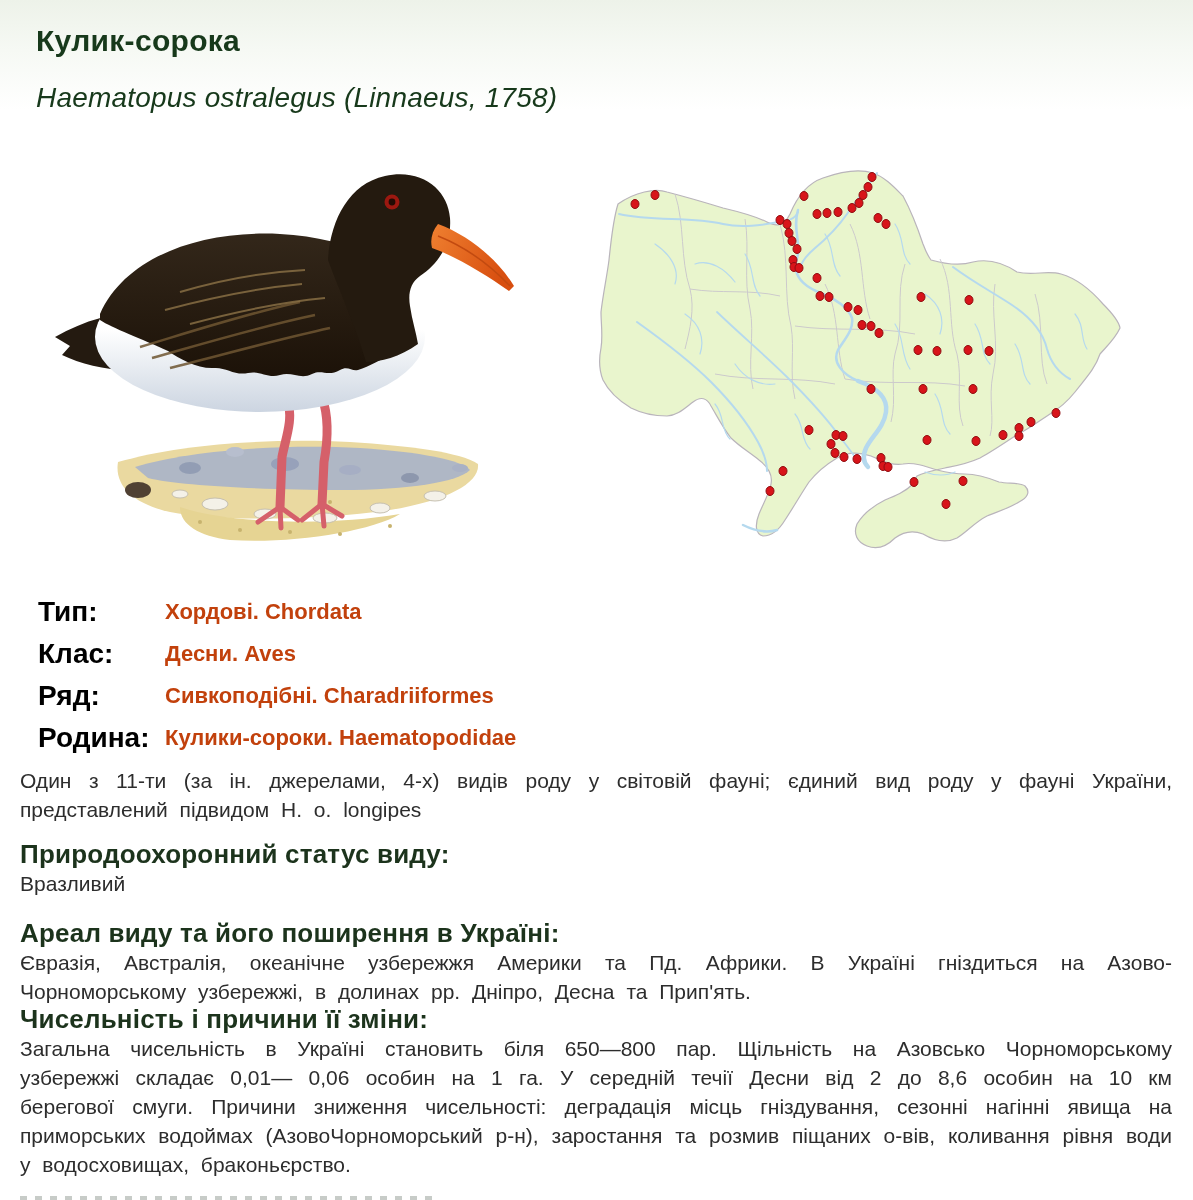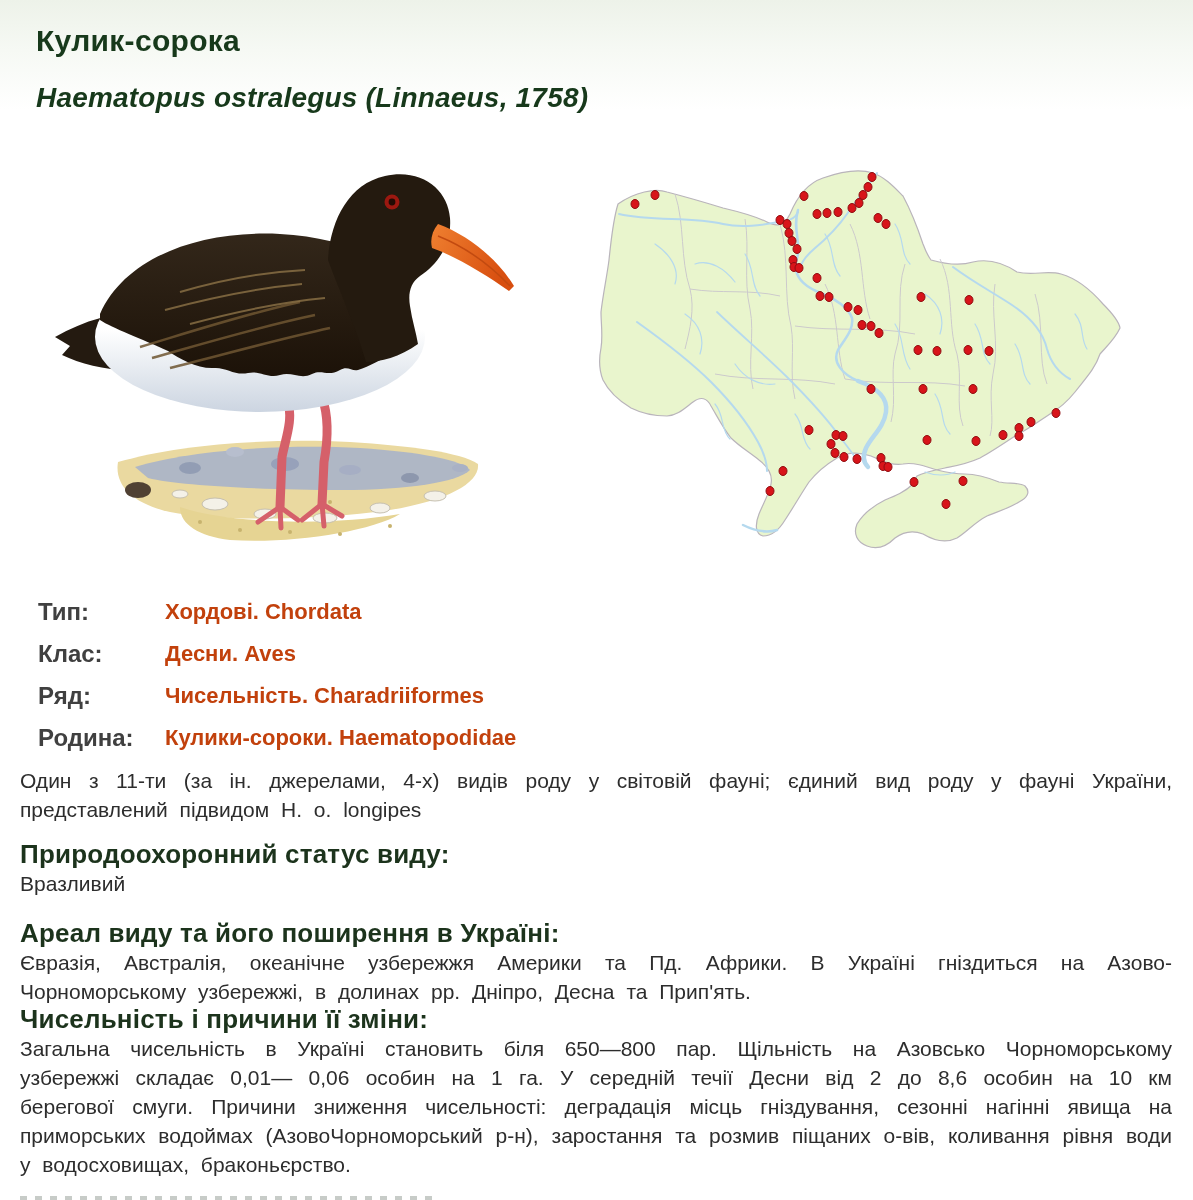--- a/index.html
+++ b/index.html
@@ -10,29 +10,29 @@
     -webkit-font-smoothing:antialiased;
   }
   .content{padding:0 21px 0 20px;}
   .page-title{
     margin:0;padding:23px 0 0 16px;
     font-size:30px;line-height:36px;font-weight:bold;
     color:#17391b;letter-spacing:.3px;
   }
   .latin-name{
     margin:23px 0 0 16px;
-    font-size:28px;line-height:32px;font-weight:bold;font-style:italic;
+    font-size:28px;line-height:32px;font-weight:normal;font-style:italic;
     color:#17391b;letter-spacing:.2px;
   }
   .figures{position:relative;height:420px;margin-top:38px;}
   .bird-fig{position:absolute;left:10px;top:0;}
   .map-fig{position:absolute;left:575px;top:12px;}
   .taxonomy{margin:26px 0 0 18px;}
   .tax-row{display:flex;line-height:27px;margin-bottom:15px;}
-  .tax-label{width:127px;font-weight:bold;font-size:24px;color:#404040;}
+  .tax-label{width:127px;font-weight:bold;font-size:28px;color:#000000;}
   .tax-value{font-weight:bold;font-size:22px;color:#c2410c;}
   .intro-paragraph{
     margin:4px 0 0 0;
     font-size:21px;line-height:29px;color:#2d2d2d;
     text-align:justify;word-spacing:6px;
   }
   .section-heading{
     margin:0;font-size:26px;line-height:26px;font-weight:bold;
     color:#1c331c;letter-spacing:.2px;
   }
@@ -279,21 +279,21 @@
     <div class="tax-row">
       <div class="tax-label">Тип:</div>
       <div class="tax-value">Хордові. Chordata</div>
     </div>
     <div class="tax-row">
       <div class="tax-label">Клас:</div>
       <div class="tax-value">Десни. Aves</div>
     </div>
     <div class="tax-row">
       <div class="tax-label">Ряд:</div>
-      <div class="tax-value">Чисельність. Charadriiformes</div>
+      <div class="tax-value">Сивкоподібні. Charadriiformes</div>
     </div>
     <div class="tax-row">
       <div class="tax-label">Родина:</div>
       <div class="tax-value">Кулики-сороки. Haematopodidae</div>
     </div>
   </div>
 
   <p class="intro-paragraph">Один з 11-ти (за ін. джерелами, 4-х) видів роду у світовій фауні; єдиний вид роду у фауні України, представлений підвидом H. o. longipes</p>
 
   <h3 class="section-heading sh-status">Природоохоронний статус виду:</h3>

